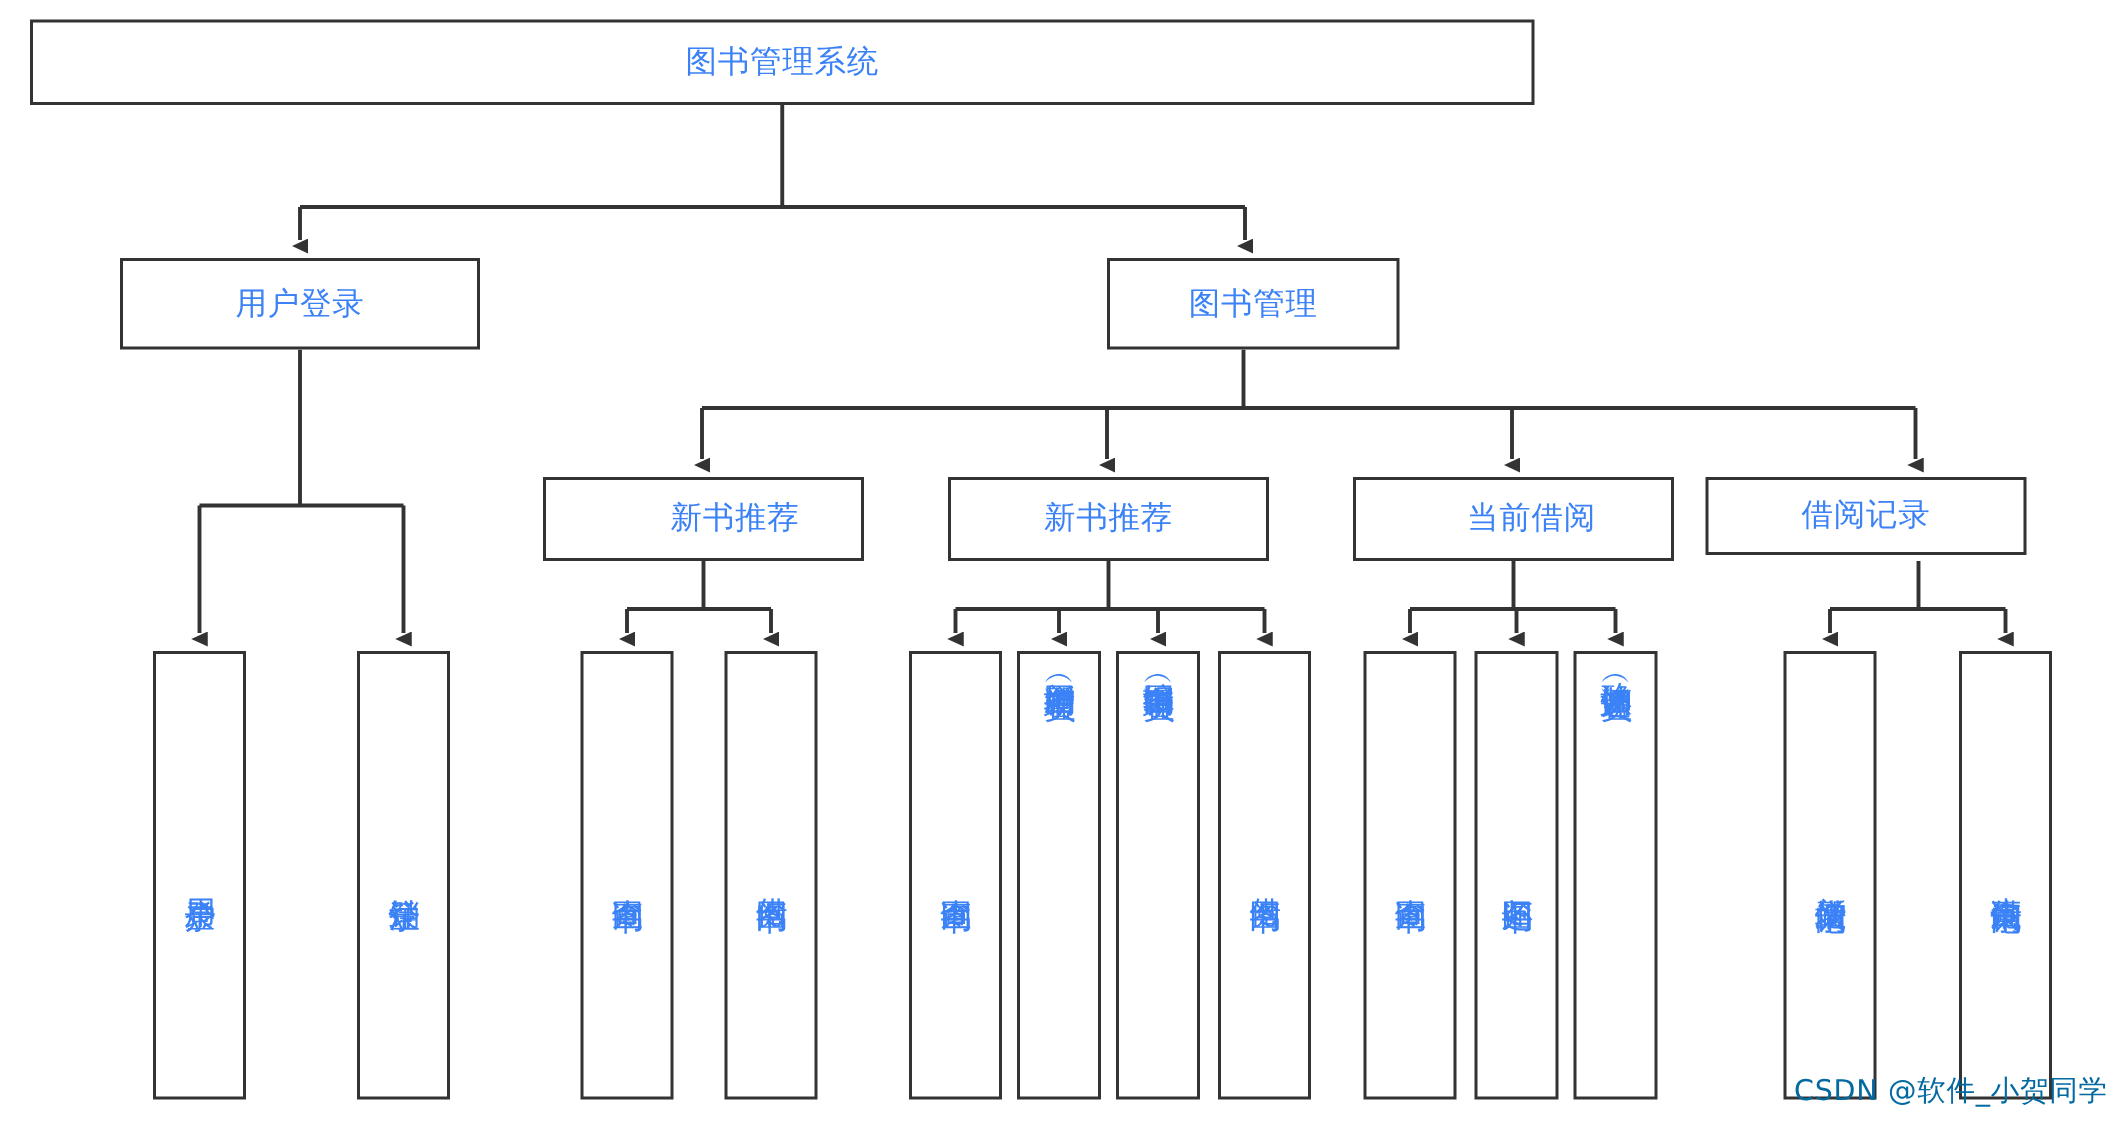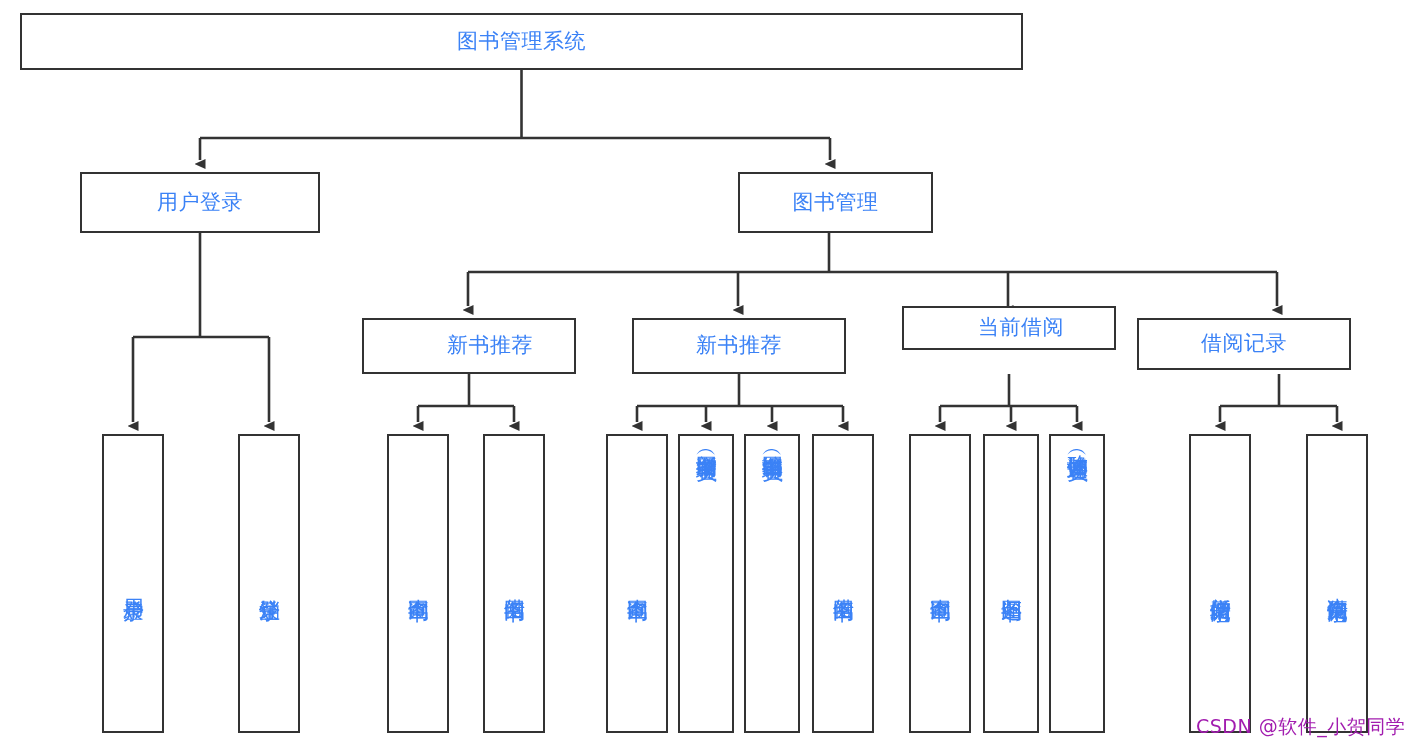--- a/index.html
+++ b/index.html
@@ -57,21 +57,21 @@
   .node-v.mid .label {
     margin-top: auto;
     margin-bottom: auto;
   }
   .node-v.top .label {
     margin-top: 2px;
   }
   .watermark {
     position: absolute;
     font-size: 19px;
-    color: #a21caf;
+    color: #0369a1;
     white-space: nowrap;
     letter-spacing: 0.5px;
   }
 </style>
 </head>
 <body>
 
 <div id="canvas">
 
   <svg id="edges" viewBox="0 0 1405 747" xmlns="http://www.w3.org/2000/svg">
@@ -134,21 +134,21 @@
   <div class="node node-h" style="left:711px; top:172px; width:195px; height:61px;margin-left:27px;">
     <span class="label">图书管理</span>
   </div>
 
   <div class="node node-h" style="left:362px; top:318px; width:214px; height:56px;padding-left:42px;">
     <span class="label">新书推荐</span>
   </div>
   <div class="node node-h" style="left:632px; top:318px; width:214px; height:56px;">
     <span class="label">新书推荐</span>
   </div>
-  <div class="node node-h" style="left:902px; top:306px; width:214px; height:44px;padding-left:24px;">
+  <div class="node node-h" style="left:902px; top:318px; width:214px; height:56px;padding-left:24px;">
     <span class="label">当前借阅</span>
   </div>
   <div class="node node-h" style="left:1137px; top:318px; width:214px; height:52px;text-align:center;">
     <span class="label">借阅记录</span>
   </div>
 
   <div class="node node-v mid" style="left:102px; top:434px; width:62px; height:299px;">
     <span class="label">用户登录</span>
   </div>
   <div class="node node-v mid" style="left:238px; top:434px; width:62px; height:299px;">

